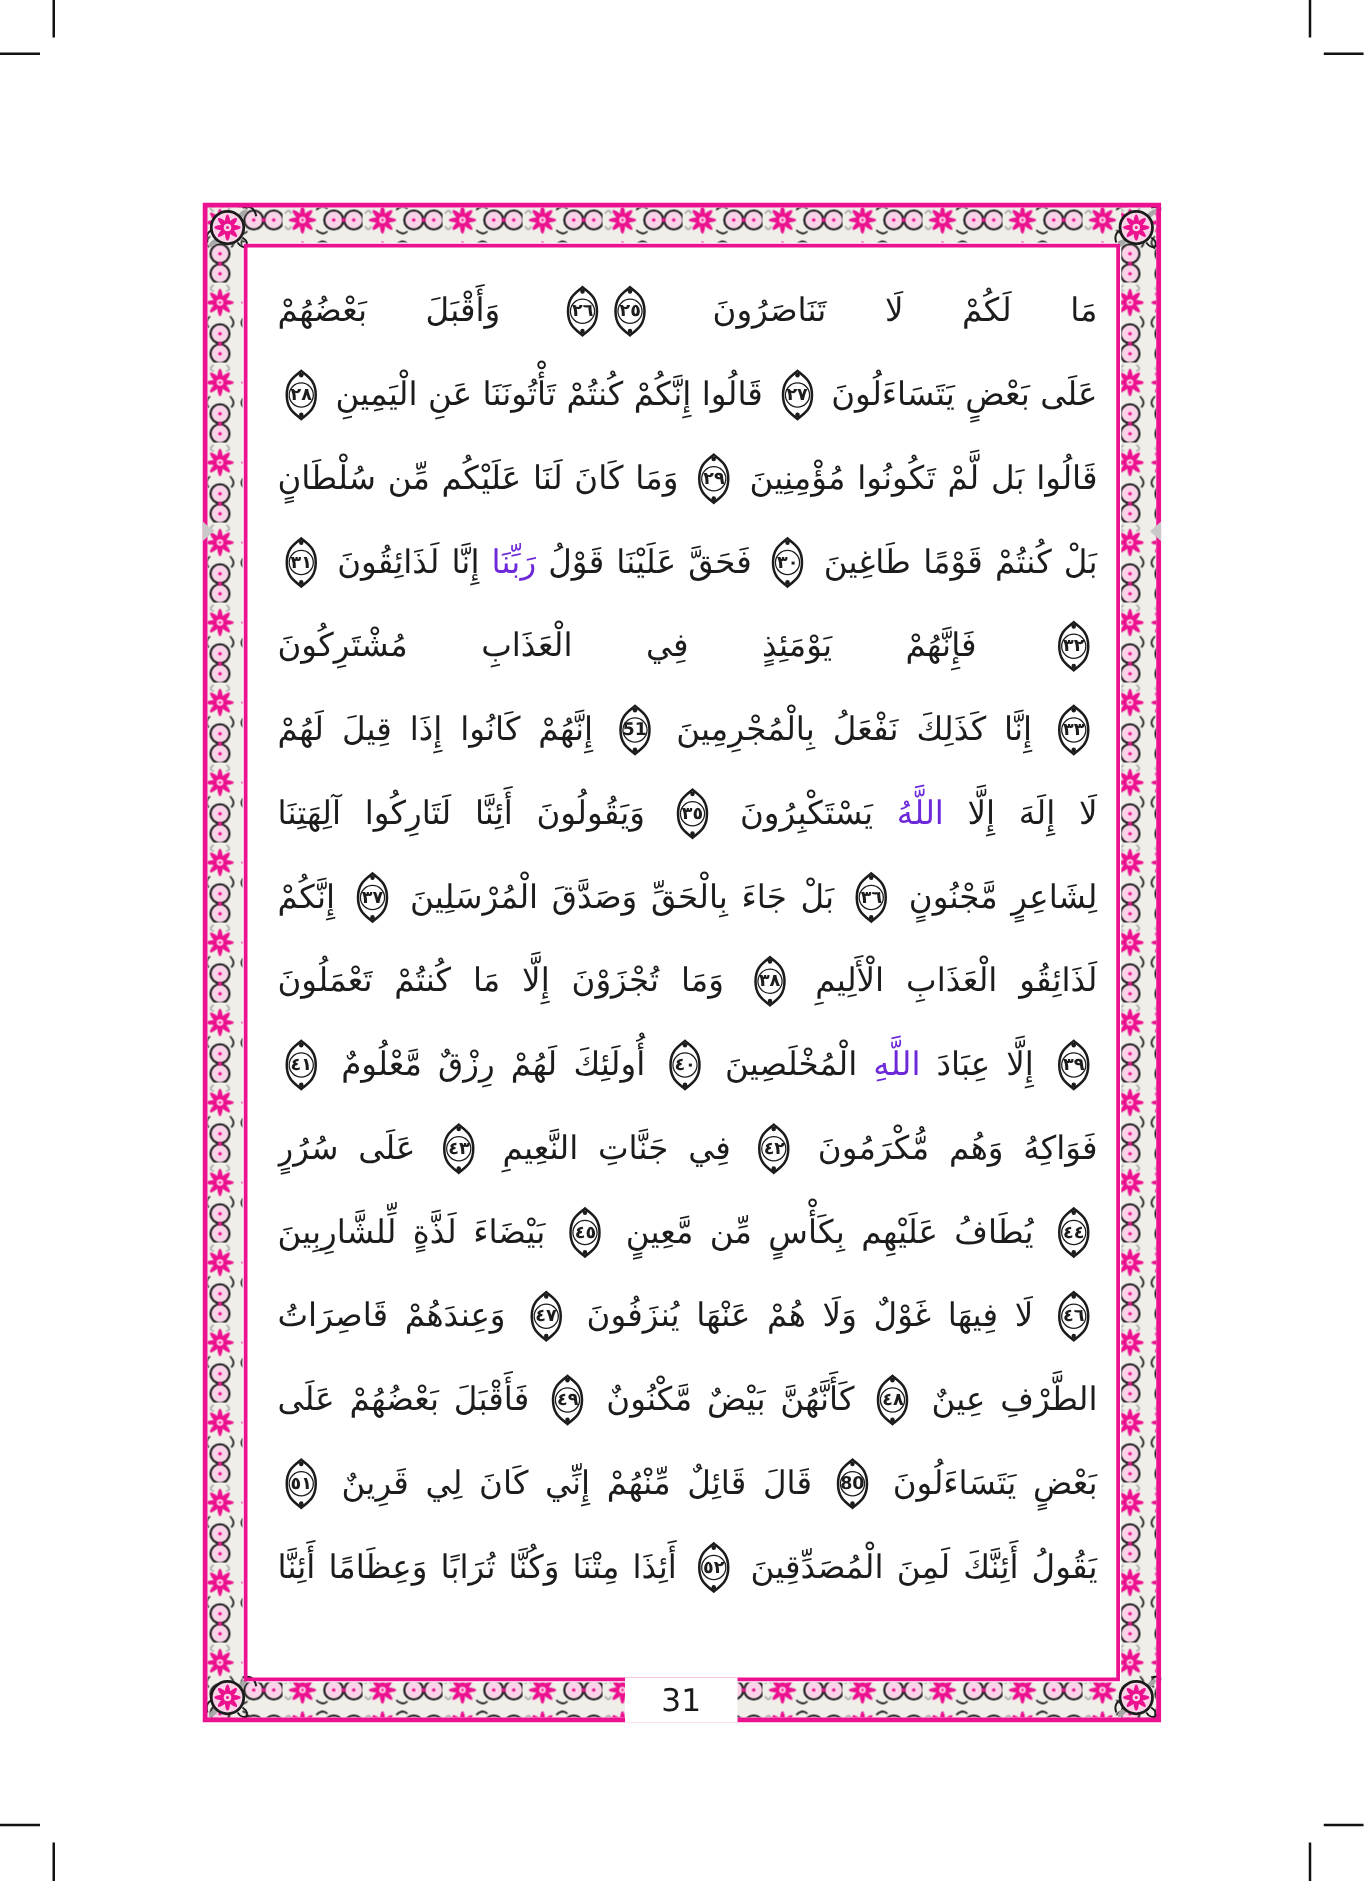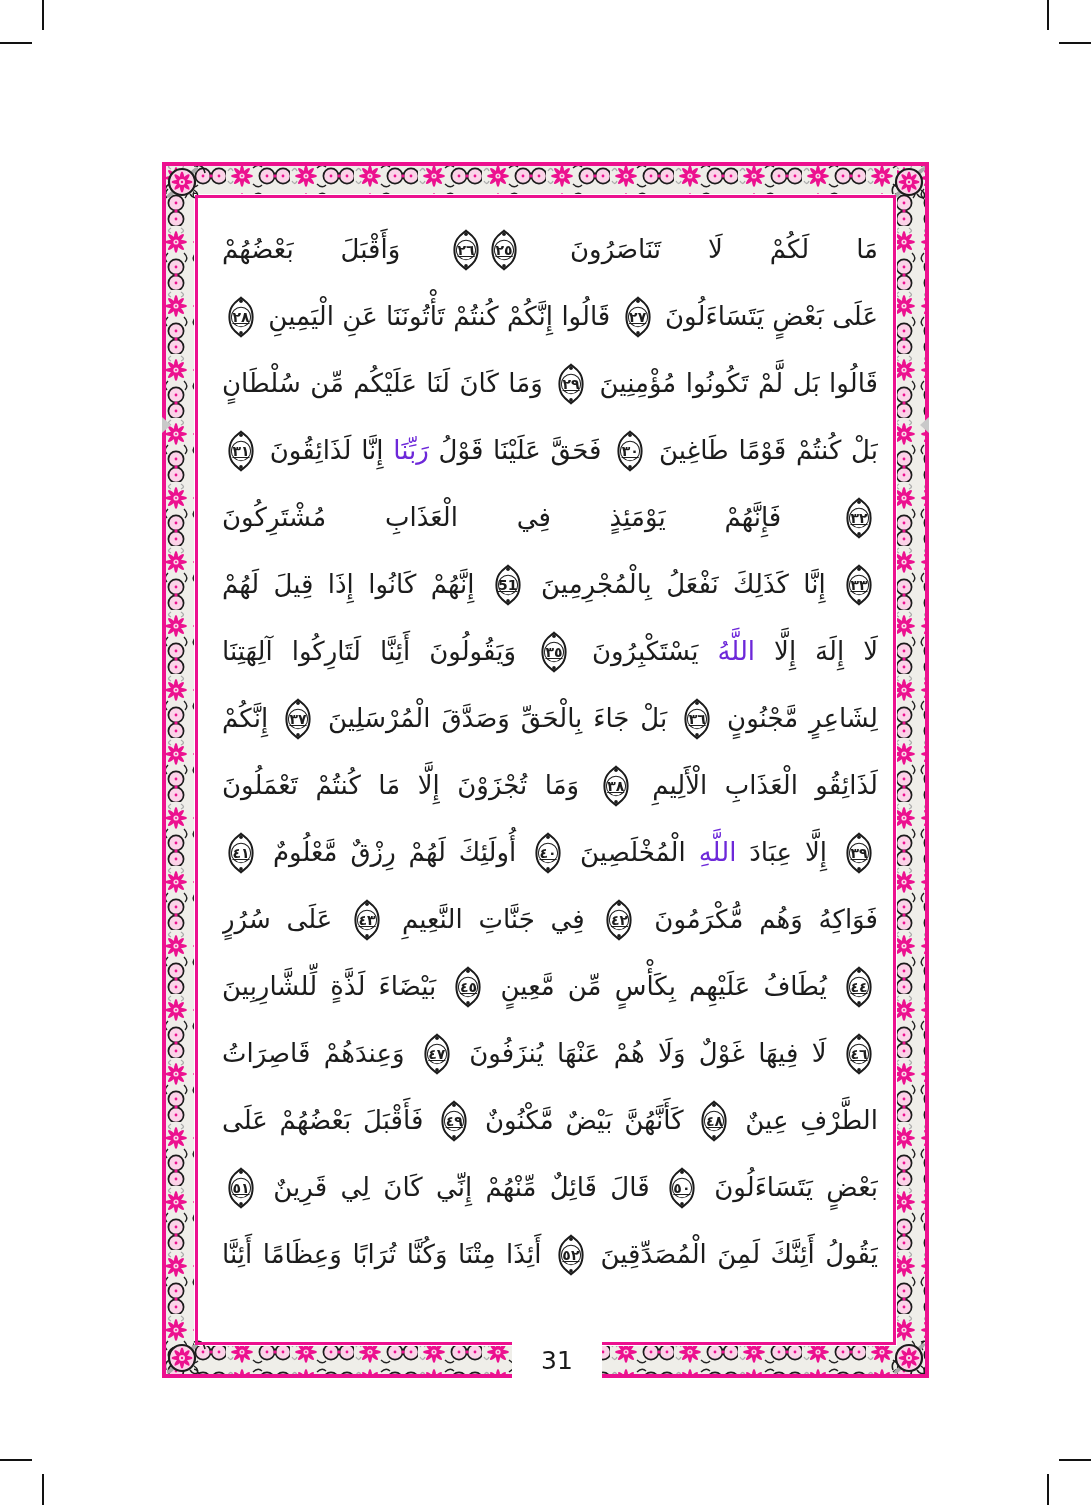--- a/index.html
+++ b/index.html
@@ -19,25 +19,25 @@
     height:67px;line-height:67px;font-size:26px;color:#1C1C1C;
     overflow:hidden;
   }
   .qline .hl{color:#6d28d9;}
   
   .vnum{display:inline-block;position:relative;width:34px;height:46px;vertical-align:-15px;margin:0 2px;}
   .vnum svg{position:absolute;left:0;top:0;width:100%;height:100%;}
   .vnum i{
     position:absolute;left:0;top:0;right:0;bottom:0;
     display:flex;align-items:center;justify-content:center;
-    font-style:normal;font-weight:bold;font-size:14px;color:#1C1C1C;text-decoration:underline;
+    font-style:normal;font-weight:bold;font-size:14px;color:#1C1C1C;
   }
   
   .pagenum{
-    position:absolute;left:350px;top:1180px;width:90px;height:36px;
+    position:absolute;left:338px;top:1180px;width:90px;height:36px;
     display:flex;align-items:center;justify-content:center;
     background:#ffffff;font-size:25px;color:#1a1a1a;
   }
 </style>
 </head>
 <body>
 
 <div class="crop" style="left:42px;top:0;width:2px;height:30px"></div>
 <div class="crop" style="left:0;top:42px;width:32px;height:2px"></div>
 <div class="crop" style="left:1047px;top:0;width:2px;height:30px"></div>
@@ -285,21 +285,21 @@
             <path d="M15 9 q7 -7 14 0 M15 47 q7 7 14 0" fill="none" stroke="#1C1C1C" stroke-width="1.2"></path>
             <circle cx="22" cy="7.5" r="2.3" fill="#1C1C1C"></circle>
             <circle cx="22" cy="48.5" r="2.3" fill="#1C1C1C"></circle>
           </svg><i>٤٩</i></span><span> فَأَقْبَلَ بَعْضُهُمْ عَلَى</span></div>
       <div class="qline" dir="rtl"><span>بَعْضٍ يَتَسَاءَلُونَ </span><span class="vnum"><svg viewBox="0 0 44 56" aria-hidden="true">
             <path d="M22 3 C29 9 37 13 37 28 C37 43 29 47 22 53 C15 47 7 43 7 28 C7 13 15 9 22 3 Z" fill="#ffffff" stroke="#1C1C1C" stroke-width="2.6"></path>
             <circle cx="22" cy="28" r="12.5" fill="none" stroke="#1C1C1C" stroke-width="1.3"></circle>
             <path d="M15 9 q7 -7 14 0 M15 47 q7 7 14 0" fill="none" stroke="#1C1C1C" stroke-width="1.2"></path>
             <circle cx="22" cy="7.5" r="2.3" fill="#1C1C1C"></circle>
             <circle cx="22" cy="48.5" r="2.3" fill="#1C1C1C"></circle>
-          </svg><i>٥٠</i></span><span> قَالَ قَائِلٌ مِّنْهُمْ إِنِّي كَانَ لِي قَرِينٌ </span><span class="vnum"><svg viewBox="0 0 44 56" aria-hidden="true">
+          </svg><i>80</i></span><span> قَالَ قَائِلٌ مِّنْهُمْ إِنِّي كَانَ لِي قَرِينٌ </span><span class="vnum"><svg viewBox="0 0 44 56" aria-hidden="true">
             <path d="M22 3 C29 9 37 13 37 28 C37 43 29 47 22 53 C15 47 7 43 7 28 C7 13 15 9 22 3 Z" fill="#ffffff" stroke="#1C1C1C" stroke-width="2.6"></path>
             <circle cx="22" cy="28" r="12.5" fill="none" stroke="#1C1C1C" stroke-width="1.3"></circle>
             <path d="M15 9 q7 -7 14 0 M15 47 q7 7 14 0" fill="none" stroke="#1C1C1C" stroke-width="1.2"></path>
             <circle cx="22" cy="7.5" r="2.3" fill="#1C1C1C"></circle>
             <circle cx="22" cy="48.5" r="2.3" fill="#1C1C1C"></circle>
           </svg><i>٥١</i></span></div>
       <div class="qline" dir="rtl"><span>يَقُولُ أَئِنَّكَ لَمِنَ الْمُصَدِّقِينَ </span><span class="vnum"><svg viewBox="0 0 44 56" aria-hidden="true">
             <path d="M22 3 C29 9 37 13 37 28 C37 43 29 47 22 53 C15 47 7 43 7 28 C7 13 15 9 22 3 Z" fill="#ffffff" stroke="#1C1C1C" stroke-width="2.6"></path>
             <circle cx="22" cy="28" r="12.5" fill="none" stroke="#1C1C1C" stroke-width="1.3"></circle>
             <path d="M15 9 q7 -7 14 0 M15 47 q7 7 14 0" fill="none" stroke="#1C1C1C" stroke-width="1.2"></path>

